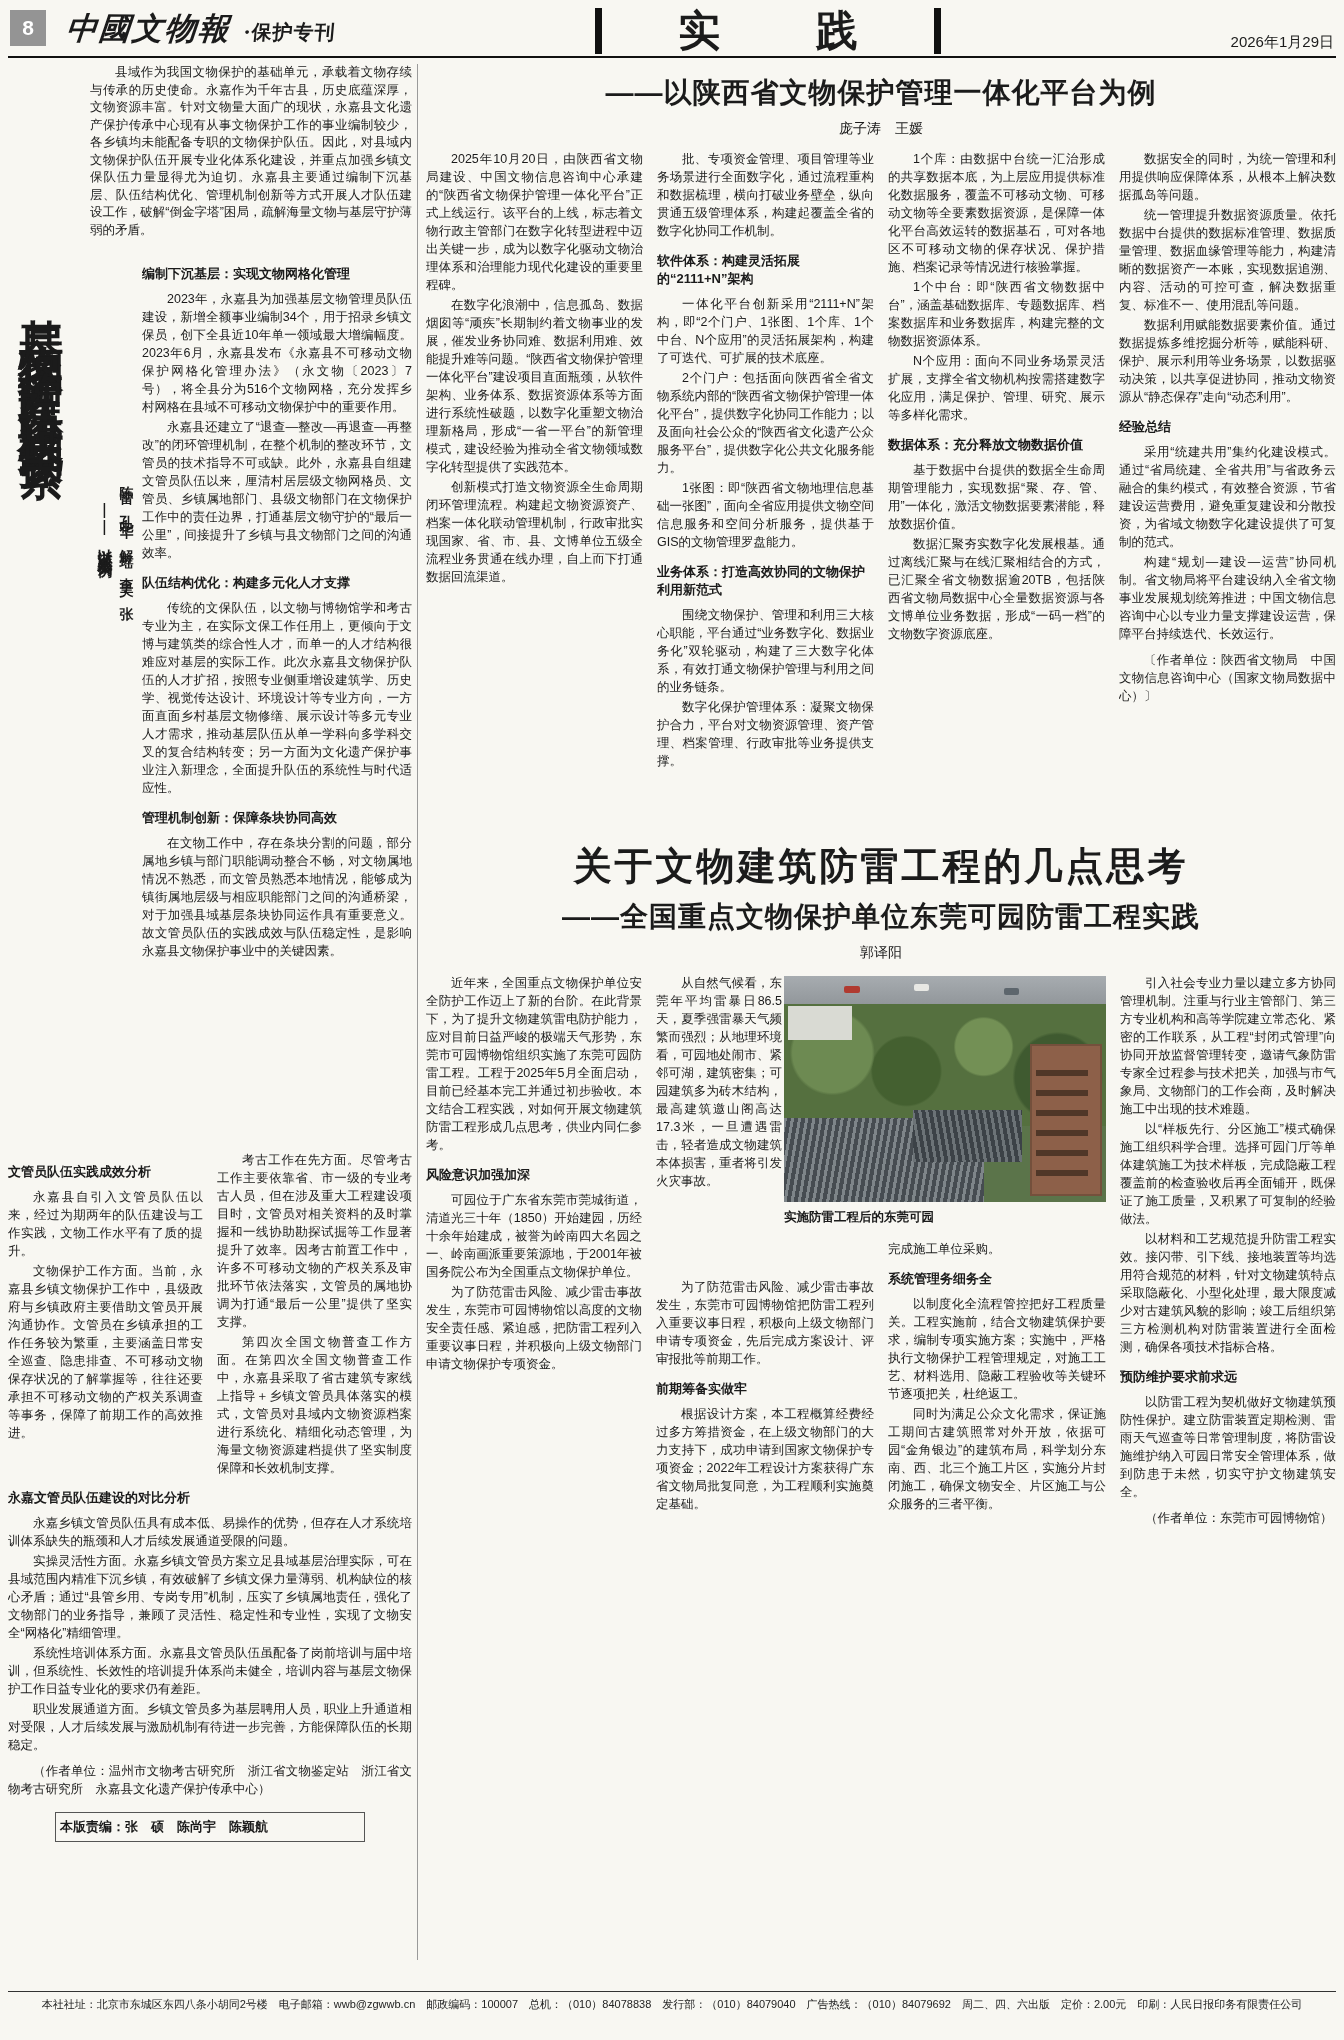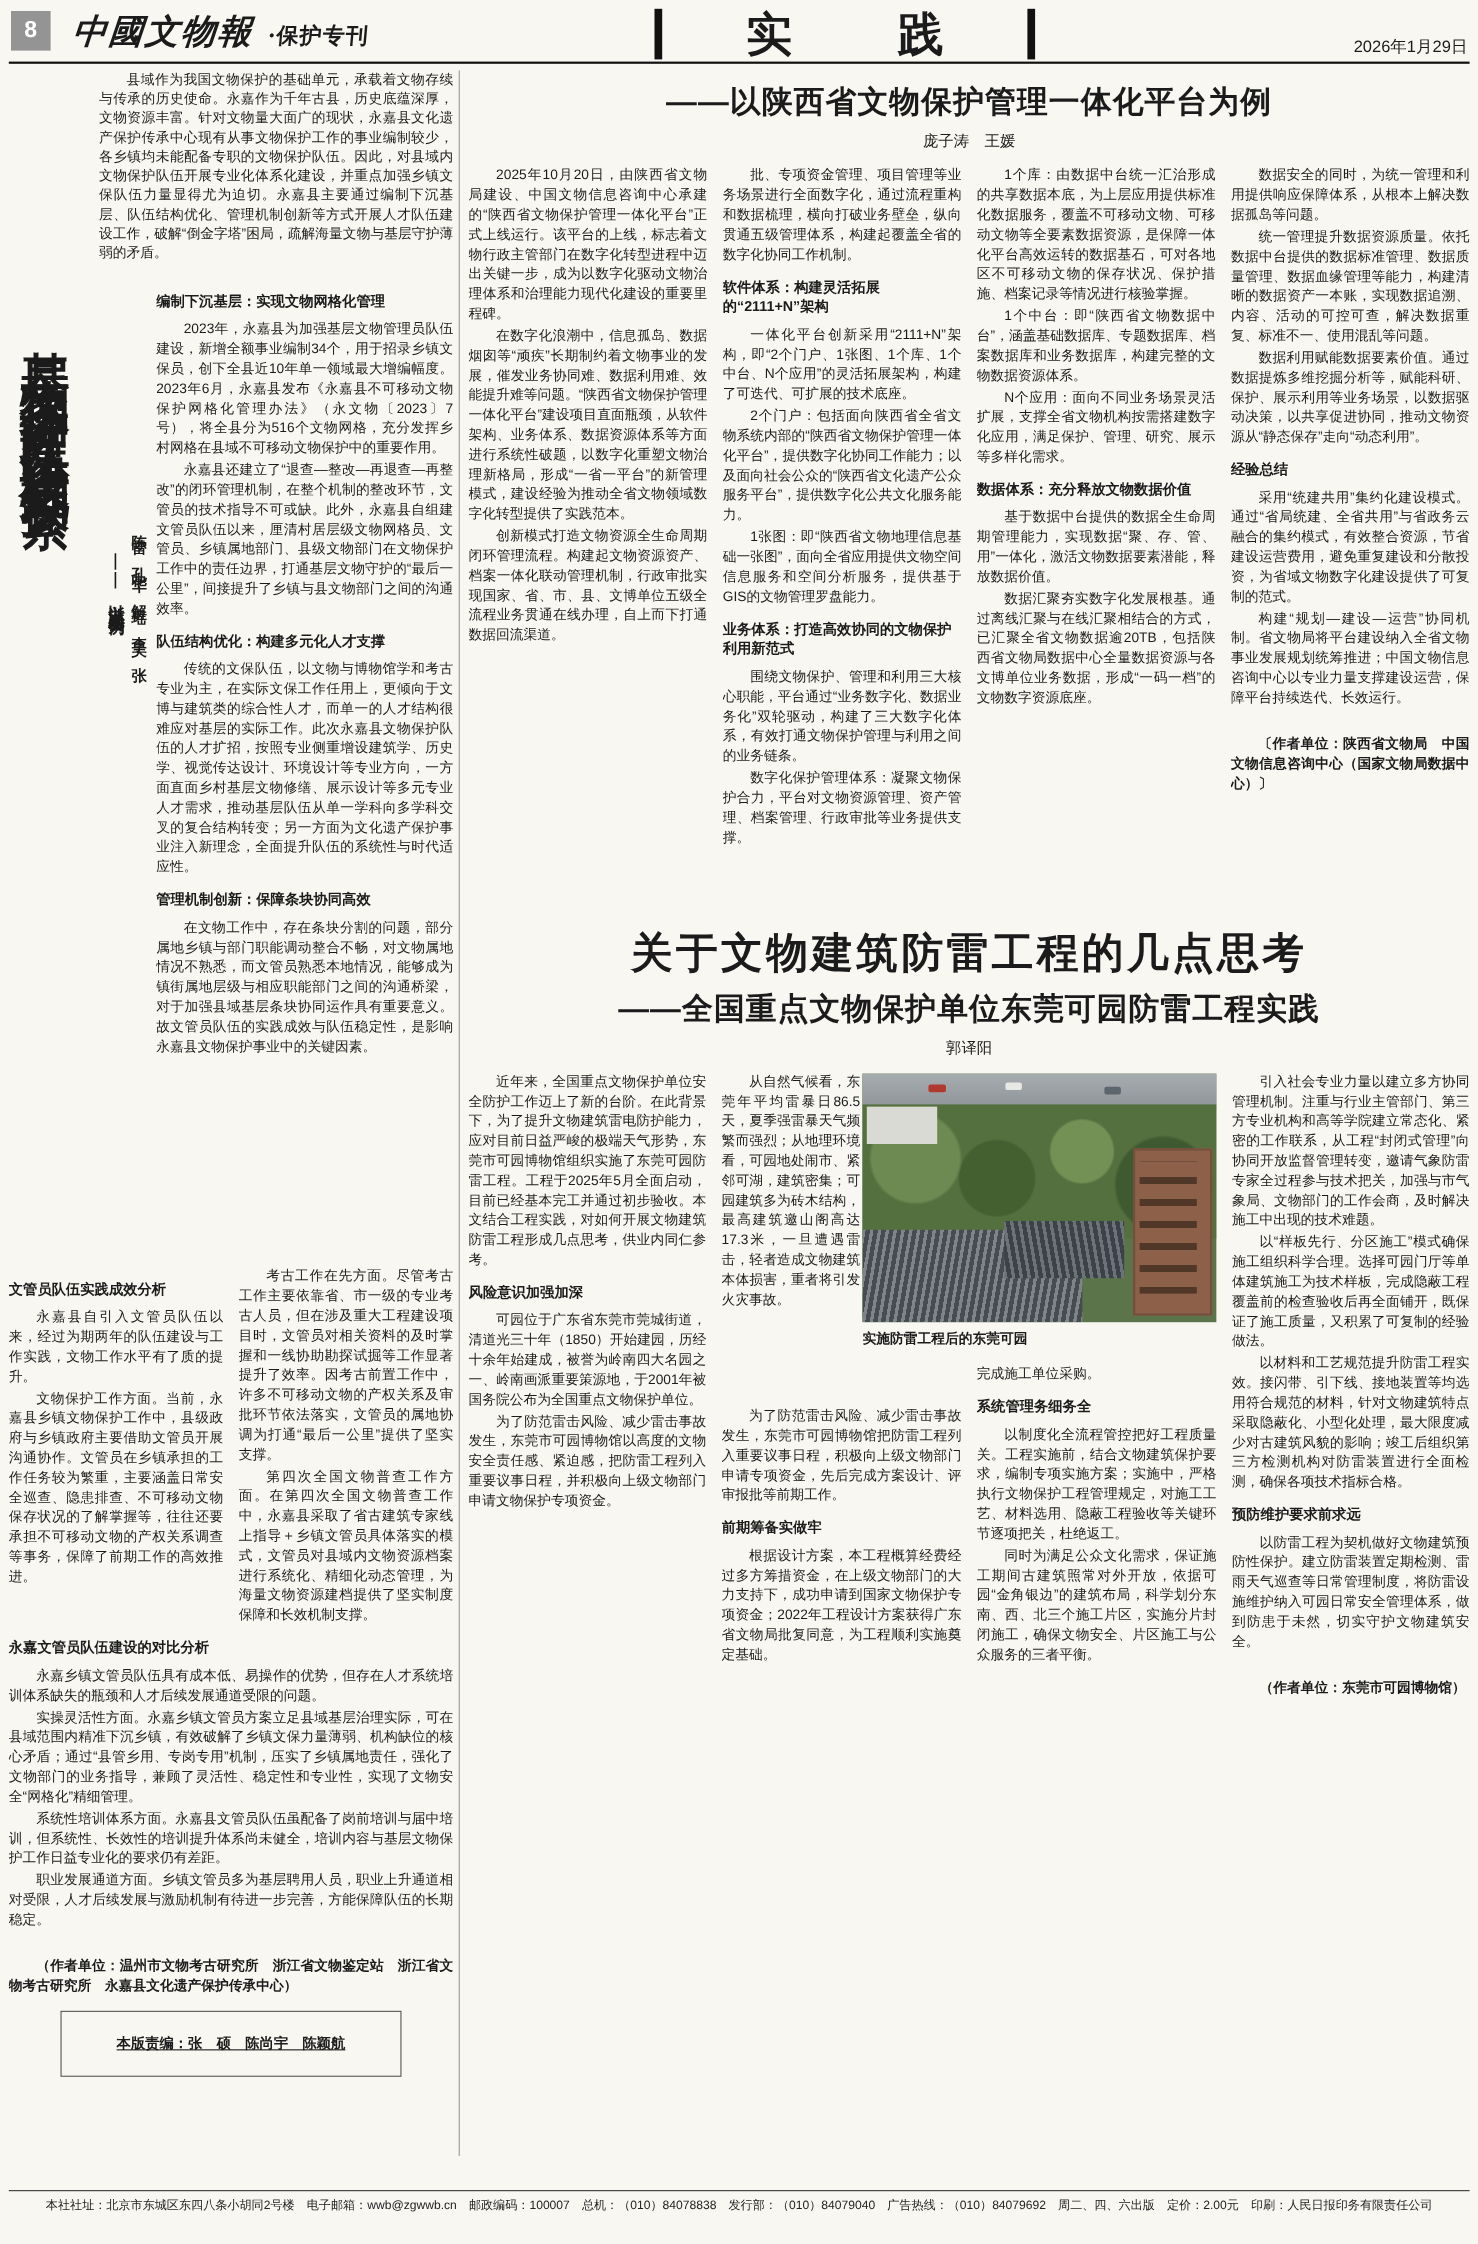--- a/index.html
+++ b/index.html
@@ -17,37 +17,37 @@
   .edition{font-style:normal;font-weight:bold;font-size:20px;letter-spacing:1px;transform:none;}
   .section-block{position:absolute;left:440px;width:640px;top:0;height:50px;
     display:flex;align-items:center;justify-content:center;gap:34px;}
   .section-bar{width:7px;height:46px;background:#111;}
   .section-title{font-size:42px;font-weight:900;letter-spacing:42px;text-indent:42px;line-height:50px;}
   .page-date{position:absolute;right:2px;bottom:4px;font-size:15px;}
   
   .para{ text-indent:2em;text-align:justify;margin:0 0 2px;}
   .para-noindent{text-indent:0;text-align:justify;margin:0 0 2px;}
   .sub-head{font-weight:bold;font-size:13px;margin:12px 0 7px;text-align:left;text-indent:0;}
-  .author-unit{text-indent:2em;text-align:justify;font-weight:bold;margin-top:24px;}
+  .author-unit{text-indent:2em;text-align:justify;font-weight:normal;margin-top:8px;}
   .bodytext{font-size:12.5px;line-height:18px;}
   
   .left-strip{position:absolute;left:8px;top:64px;width:404px;height:1896px;overflow:hidden;}
   .left-intro{margin-left:82px;font-size:12.5px;line-height:17.5px;}
   .vflex{display:flex;margin-top:14px;height:892px;overflow:hidden;}
   .vhead-block{width:134px;position:relative;flex:none;}
   .v-title{position:absolute;left:6px;top:30px;writing-mode:vertical-rl;
     font-family:"DejaVu Serif","Liberation Serif",serif;font-weight:bold;font-size:45px;
     letter-spacing:9px;line-height:1.2;}
   .v-sub{position:absolute;left:88px;top:250px;writing-mode:vertical-rl;font-size:15px;font-weight:bold;letter-spacing:2px;}
   .v-byline{position:absolute;left:110px;top:222px;writing-mode:vertical-rl;font-size:14px;font-weight:bold;letter-spacing:5px;}
   .left-widecol{flex:1;overflow:hidden;}
   .left-twocol{columns:2;column-gap:14px;margin-top:6px;}
   .left-bottom{margin-top:8px;}
-  .editors-box{margin:14px auto 0;width:300px;border:1.5px solid #555;padding:20px 4px;
-    text-align:center;font-weight:bold;font-size:13px;text-decoration:underline;}
+  .editors-box{margin:14px auto 0;width:300px;border:1.5px solid #555;padding:5px 4px;
+    font-weight:bold;font-size:13px;}
   
   .v-divider{position:absolute;left:417px;top:64px;height:1896px;width:1px;background:#9a9a9a;}
   
   .right-region{position:absolute;left:426px;top:64px;width:910px;}
   .art-headline{text-align:center;font-weight:900;letter-spacing:3px;line-height:1.15;
     font-family:"DejaVu Serif","Liberation Serif",serif;}
   .art-headline.top{font-size:40px;margin-top:18px;}
   .art-headline.bottom{font-size:38px;margin-top:6px;}
   .art-subtitle{text-align:center;font-size:28px;font-weight:bold;margin-top:10px;letter-spacing:1px;}
   .art-byline{text-align:center;font-size:14px;margin-top:8px;}

